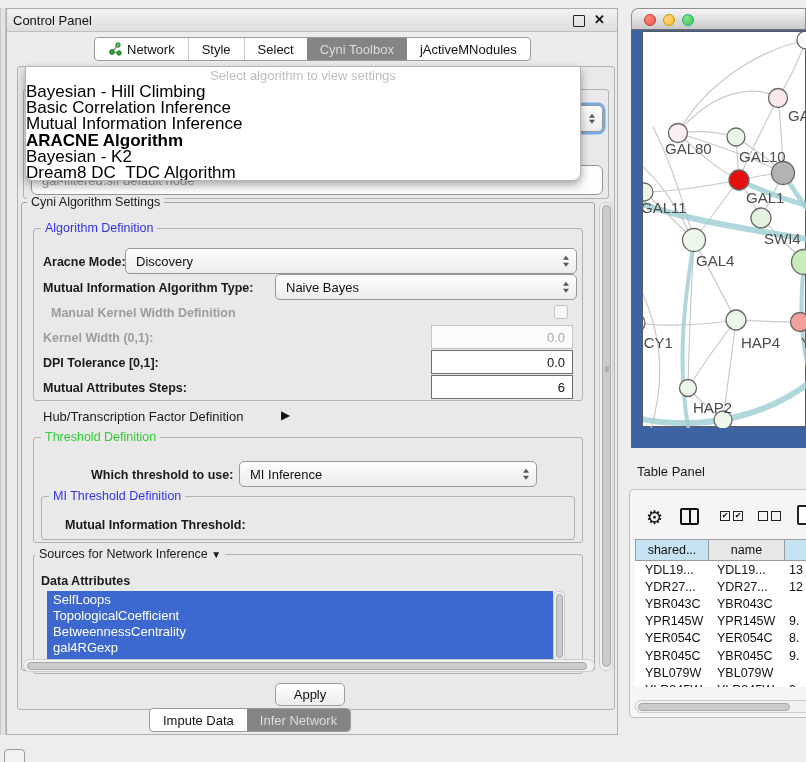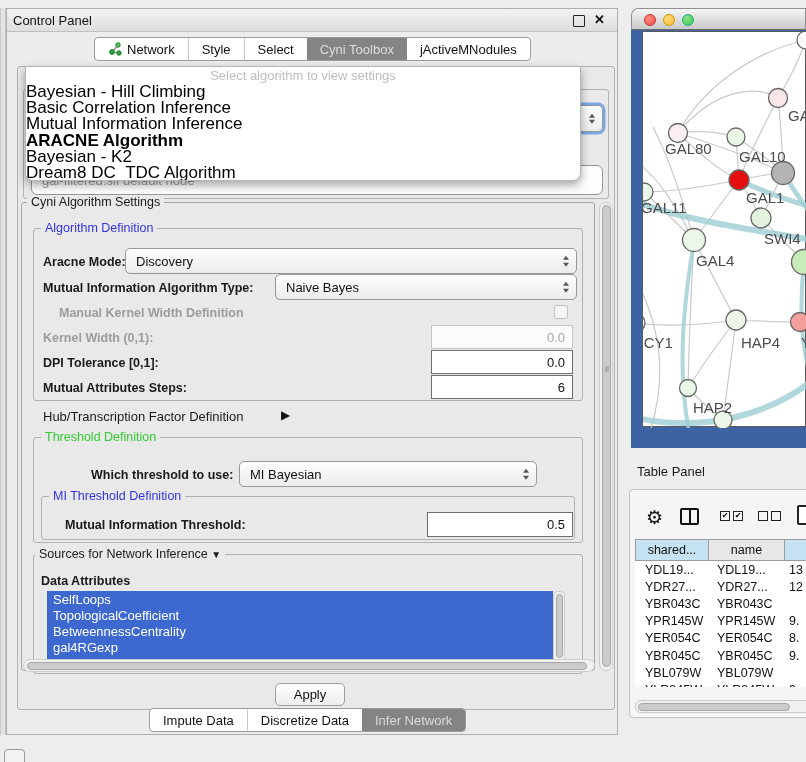--- a/index.html
+++ b/index.html
@@ -161,51 +161,50 @@
 
     <div class="abs lbl" style="left:36px;top:272px;">Mutual Information Algorithm Type:</div>
     <div class="abs combo" style="left:268px;top:265px;width:302px;height:26px;">
       <span>Naive Bayes</span>
       <span class="stepper">
           <i class="up"></i>
           <i class="dn"></i>
         </span>
     </div>
 
-    <div class="abs lbl dis" style="left:52px;top:297px;">Manual Kernel Width Definition</div>
+    <div class="abs lbl dis" style="left:44px;top:297px;">Manual Kernel Width Definition</div>
     <div class="abs" style="left:547px;top:296px;width:14px;height:14px;background:#f6f6f6;border:1px solid #c2c2c2;border-radius:3px;box-sizing:border-box;"></div>
 
     <div class="abs lbl dis" style="left:36px;top:322px;">Kernel Width (0,1):</div>
     <div class="abs field dfield" style="left:424px;top:316px;width:142px;height:24px;">0.0</div>
 
     <div class="abs lbl" style="left:36px;top:347px;">DPI Tolerance [0,1]:</div>
     <div class="abs field" style="left:424px;top:341px;width:142px;height:24px;">0.0</div>
 
     <div class="abs lbl" style="left:36px;top:372px;">Mutual Attributes Steps:</div>
     <div class="abs field" style="left:424px;top:366px;width:142px;height:24px;">6</div>
 
     <div class="abs plain" style="left:36px;top:400px;text-align:right;">Hub/Transcription Factor Definition</div>
     <div class="abs" style="left:274px;top:399px;font-size:12px;color:#111;">▶</div>
 
     <div class="abs grp" style="left:26px;top:428px;width:550px;height:106px;"></div>
     <div class="abs gtitle green" style="left:34px;top:422px;">Threshold Definition</div>
 
     <div class="abs lbl" style="left:84px;top:459px;">Which threshold to use:</div>
     <div class="abs combo" style="left:232px;top:452px;width:298px;height:26px;">
-      <span>MI Bayesian</span>
+      <span>MI Inference</span>
       <span class="stepper">
           <i class="up"></i>
           <i class="dn"></i>
         </span>
     </div>
 
     <div class="abs grp" style="left:34px;top:487px;width:534px;height:44px;"></div>
     <div class="abs gtitle blue" style="left:42px;top:481px;">MI Threshold Definition</div>
     <div class="abs lbl" style="left:46px;top:509px;margin-left:12px;">Mutual Information Threshold:</div>
-    <div class="abs field" style="left:420px;top:503px;width:146px;height:25px;">0.5</div>
 
     <div class="abs grp" style="left:26px;top:545px;width:550px;height:120px;"></div>
     <div class="abs gtitle" style="left:28px;top:539px;color:#1a1a1a;">
       <span>Sources for Network Inference</span>
       <span style="font-size:10px;">▼</span>
     </div>
     <div class="abs lbl" style="left:34px;top:565px;">Data Attributes</div>
 
     <div class="abs" style="left:40px;top:582px;width:506px;height:73px;overflow:hidden;background:#fff;">
       <div id="attr-list">
@@ -222,23 +221,20 @@
 
     <div class="abs sb-track" style="left:16px;top:650px;width:572px;height:13px;">
       <div class="sb-thumb" style="position:absolute;left:3px;top:1.5px;width:560px;height:8px;"></div>
     </div>
 
     <div class="abs" id="apply">Apply</div>
 
     <div class="abs tabbar" style="left:142px;top:699px;">
       <div class="tab">
           <span>Impute Data</span>
-        </div>
-      <div class="tab">
-          <span>Discretize Data</span>
         </div>
       <div class="tab sel">
           <span>Infer Network</span>
         </div>
     </div>
   </div>
 
   <div class="abs" style="left:605px;top:366px;width:4px;height:6px;background:#b0b0b0;border-radius:1px;"></div>
 
   <div class="abs" style="left:4px;top:749px;width:21px;height:18px;background:#f2f2f2;border:1px solid #9a9a9a;border-radius:4px;box-sizing:border-box;"></div>

